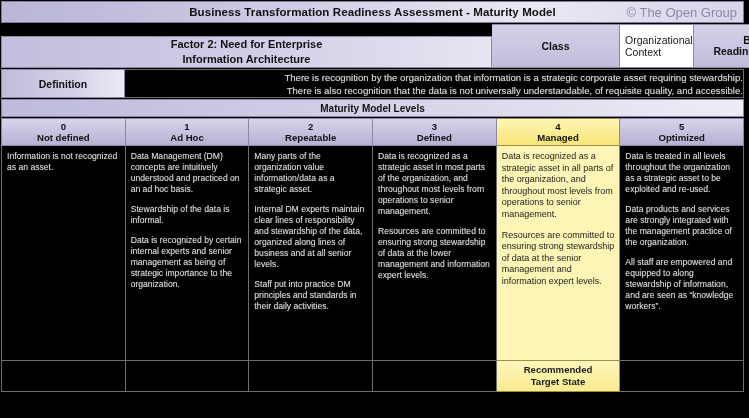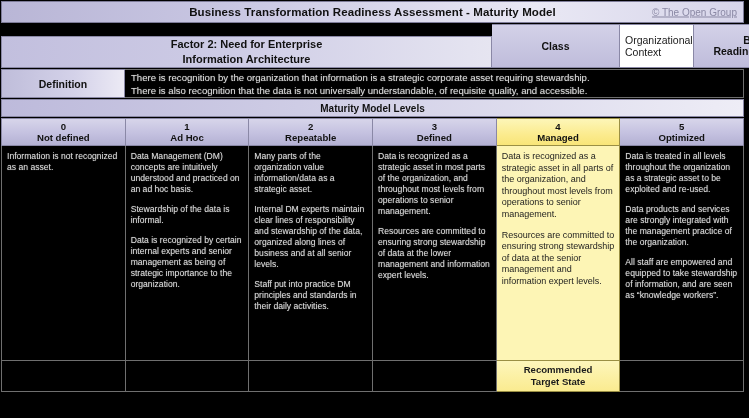--- a/index.html
+++ b/index.html
@@ -22,21 +22,21 @@
     margin:1px 1px 0 1px;
     border:1px solid #7e7c99;
     background:linear-gradient(90deg,#b9b6d6 0%,#c8c6e2 30%,#e9e8f4 72%,#d7d5ea 100%);
     display:flex;align-items:center;justify-content:center;
   }
   .titlerow .ttl{
     font-size:11.5px;font-weight:bold;color:#101010;letter-spacing:.1px;
   }
   .titlerow .copy{
     position:absolute;right:6px;top:50%;transform:translateY(-50%);
-    font-size:10px;color:#8a88a4;text-decoration:underline;
+    font-size:13px;color:#8a88a4;
   }
 
   
   .factorrow{
     display:flex;flex:0 0 44px;height:44px;margin:1px 1px 0 1px;
   }
   .factor-name{
     flex:0 0 489px;
     border:1px solid #8a88a6;
     background:linear-gradient(90deg,#c2bfde 0%,#cdcbe5 45%,#e6e5f1 100%);
@@ -67,21 +67,21 @@
     background:linear-gradient(90deg,#bfbdda 0%,#d4d2e9 60%,#eceaf5 100%);
     display:flex;align-items:center;justify-content:center;
     font-size:10.5px;font-weight:bold;color:#111;
   }
   .def-val{
     flex:1 1 auto;border:1px solid #6d6d6d;border-left:0;background:#000;
     color:#d8d8d8;font-size:9.6px;line-height:12.5px;
     padding:2px 0 0 6px;box-sizing:border-box;
     text-shadow:0 0 1px #777;
   }
-  .def-val div{white-space:nowrap;}
+  .def-val div{white-space:nowrap;text-align:right;}
 
   
   .mlvl{
     flex:0 0 16px;height:16px;margin:1px 1px 0 1px;
     border:1px solid #8a88a6;
     background:linear-gradient(90deg,#bdbadb 0%,#cecce5 40%,#eeedf6 100%);
     display:flex;align-items:center;justify-content:center;
     font-size:10px;font-weight:bold;color:#111;
   }
 
@@ -219,21 +219,21 @@
         <p>Data is recognized as a strategic asset in most parts of the organization, and throughout most levels from operations to senior management.</p>
         <p>Resources are committed to ensuring strong stewardship of data at the lower management and information expert levels.</p>
       </div>
     <div class="cell hl">
         <p>Data is recognized as a strategic asset in all parts of the organization, and throughout most levels from operations to senior management.</p>
         <p>Resources are committed to ensuring strong stewardship of data at the senior management and information expert levels.</p>
       </div>
     <div class="cell">
         <p>Data is treated in all levels throughout the organization as a strategic asset to be exploited and re-used.</p>
         <p>Data products and services are strongly integrated with the management practice of the organization.</p>
-        <p>All staff are empowered and equipped to take stewardship of information, and are seen as “knowledge workers”.</p>
+        <p>All staff are empowered and equipped to along stewardship of information, and are seen as “knowledge workers”.</p>
       </div>
   </div>
 
   <div class="footrow">
     <div class="cell"></div>
     <div class="cell"></div>
     <div class="cell"></div>
     <div class="cell"></div>
     <div class="cell hl">
       <span>Recommended</span>

